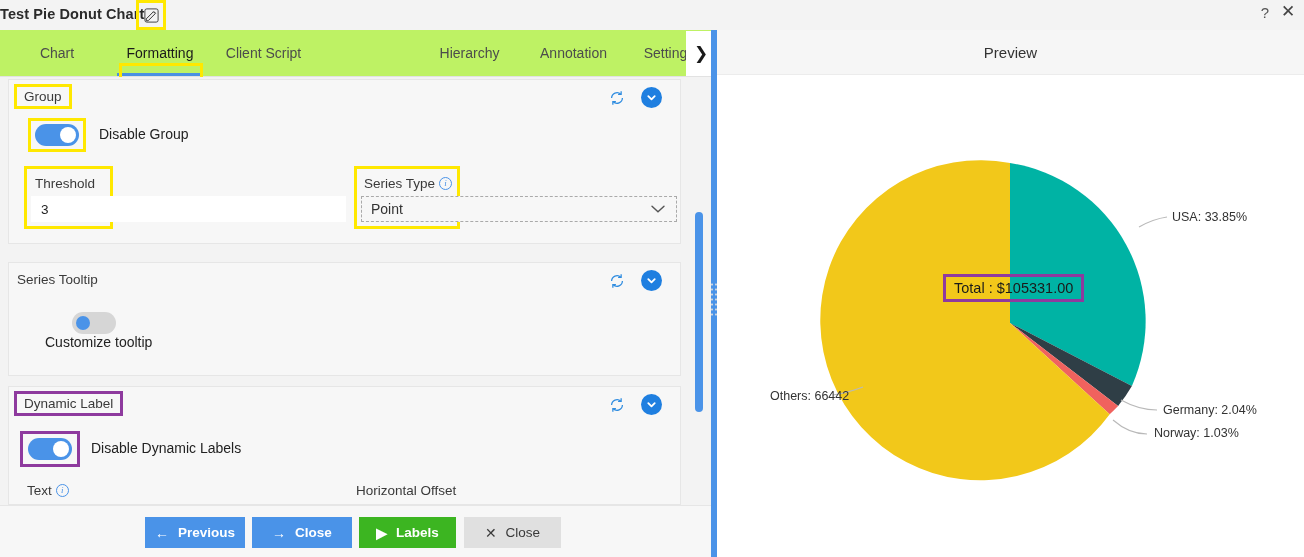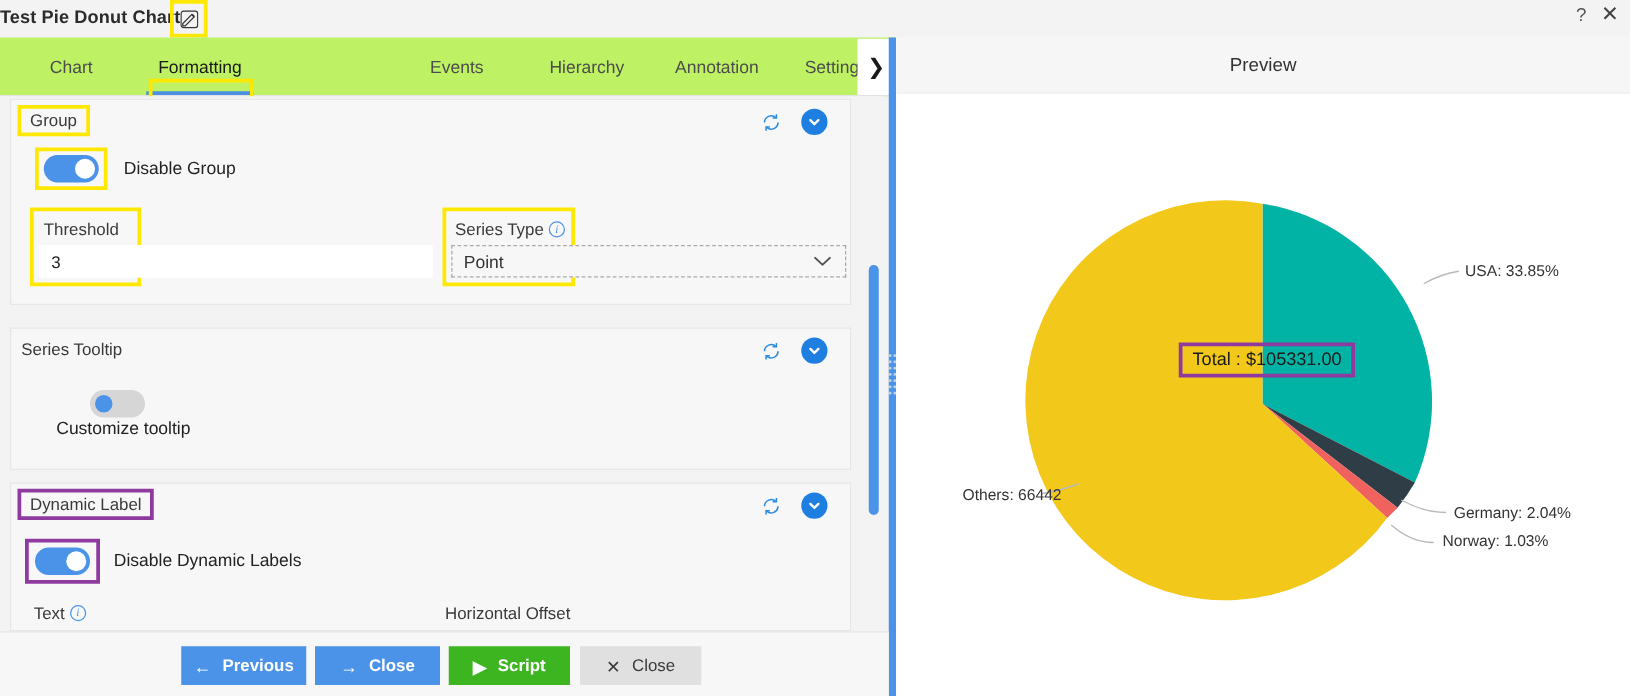--- a/index.html
+++ b/index.html
@@ -221,22 +221,22 @@
   </div>
 
   <div class="tabbar">
     <div class="tab" style="left:18px;width:78px;">
         <span>Chart</span>
       </div>
     <div class="tab active" style="left:113px;width:94px;">
         <span>Formatting</span>
         <span class="tab-underline"></span>
       </div>
-    <div class="tab" style="left:327px;width:77px;">
-        <span>Events</span>
+    <div class="tab" style="left:212px;width:103px;">
+        <span>Client Script</span>
       </div>
     <div class="tab" style="left:425px;width:89px;">
         <span>Hierarchy</span>
       </div>
     <div class="tab" style="left:527px;width:93px;">
         <span>Annotation</span>
       </div>
     <div class="tab" style="left:634px;width:70px;">
         <span>Settings</span>
       </div>
@@ -381,21 +381,21 @@
     <button class="btn btn-blue" style="left:145px;width:100px;">
       <span class="glyph">←</span>
       <span>Previous</span>
     </button>
     <button class="btn btn-blue" style="left:252px;width:100px;">
       <span class="glyph">→</span>
       <span>Close</span>
     </button>
     <button class="btn btn-green" style="left:359px;width:97px;">
       <span class="glyph">▶</span>
-      <span>Script</span>
+      <span>Labels</span>
     </button>
     <button class="btn btn-grey" style="left:464px;width:97px;">
       <span class="glyph">✕</span>
       <span>Close</span>
     </button>
   </div>
 
 </div>
 
 </body></html>

